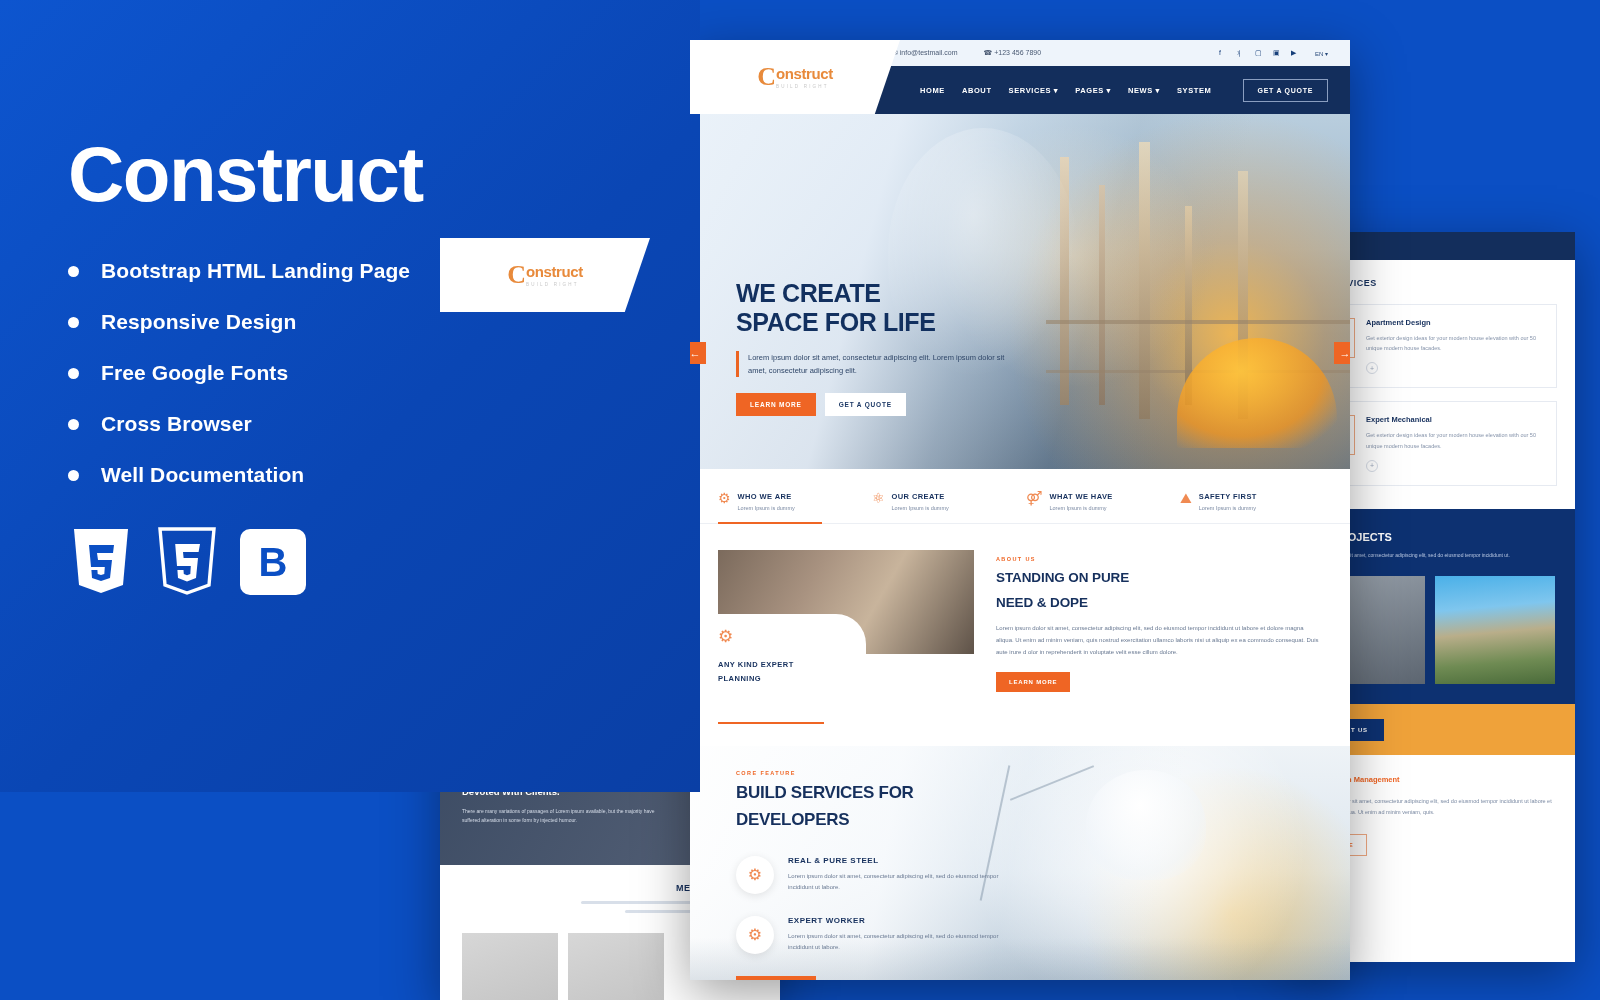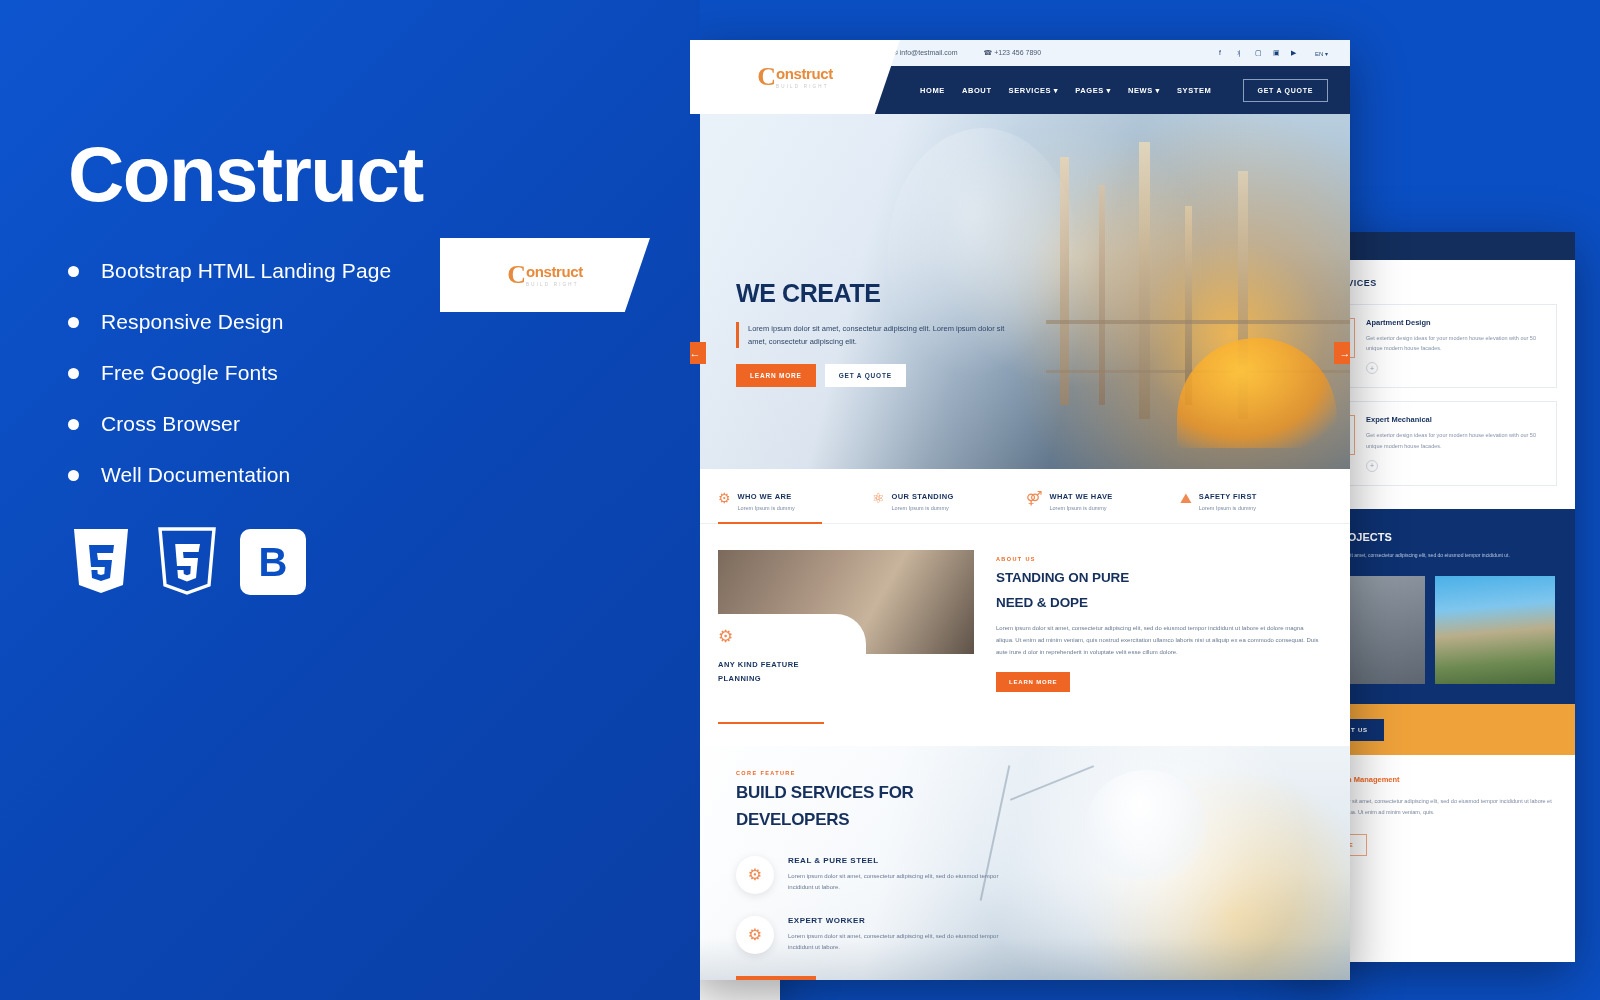--- a/index.html
+++ b/index.html
@@ -5,21 +5,21 @@
   * { box-sizing: border-box; margin: 0; padding: 0; }
   html, body { width: 1600px; height: 1000px; overflow: hidden; }
   body {
     font-family: "Liberation Sans", sans-serif;
     background: #0b4fc4;
     position: relative;
   }
 
   
   .promo-bg {
-    position: absolute; left: 0; top: 0; width: 700px; height: 1000px;
+    position: absolute; left: 0; top: 0; width: 700px; height: 792px;
     background: linear-gradient(135deg, #0d55cf 0%, #0a46b4 55%, #0a3fa5 100%);
     z-index: 3;
   }
   .promo-inner { position: absolute; left: 68px; top: 0; width: 560px; }
 
   .promo-title {
     margin-top: 135px;
     font-size: 78px; font-weight: 700; color: #ffffff;
     letter-spacing: -1.5px; line-height: 1.0;
   }
@@ -31,21 +31,21 @@
 
   .feature-list { margin-top: 46px; list-style: none; }
   .feature-item {
     display: flex; align-items: center; margin-bottom: 27px;
   }
   .feature-dot {
     width: 11px; height: 11px; border-radius: 50%;
     background: #ffffff; flex: 0 0 11px; margin-right: 22px;
   }
   .feature-text {
-    font-size: 21px; font-weight: 400; color: #ffffff; letter-spacing: 0.1px;
+    font-size: 21px; font-weight: 700; color: #ffffff; letter-spacing: 0.1px;
   }
 
   .badges { margin-top: 40px; display: flex; gap: 20px; }
   .badge-shield {
     width: 66px; height: 70px; position: relative;
   }
   .badge-b {
     width: 66px; height: 66px; border-radius: 10px; background: #ffffff;
     display: flex; align-items: center; justify-content: center;
     font-size: 40px; font-weight: 700; color: #0b4fc4;
@@ -430,53 +430,54 @@
       <div style="position:absolute;left:83%;top:16%;width:10px;height:70%;background:linear-gradient(180deg,#ead6b2,#86715a);opacity:.65"></div>
       <div style="position:absolute;left:54%;top:58%;right:0;height:4px;background:rgba(150,130,105,.6)"></div>
       <div style="position:absolute;left:54%;top:72%;right:0;height:3px;background:rgba(150,130,105,.5)"></div>
       <div style="position:absolute;right:2%;bottom:6%;width:160px;height:110px;border-radius:80px 80px 0 0;background:radial-gradient(ellipse at 40% 30%, rgba(255,196,60,.95), rgba(243,150,30,.75) 60%, rgba(210,120,20,0) 85%);"></div>
       <div style="position:absolute;left:30%;top:4%;width:190px;height:250px;border-radius:50% 50% 45% 45%;background:radial-gradient(ellipse at 45% 35%, rgba(255,255,255,.45), rgba(255,255,255,0) 70%);"></div>
     </div>
     <div class="hero-arrow left">←</div>
     <div class="hero-arrow right">→</div>
     <div class="hero-copy">
       <div class="hero-h1">WE CREATE</div>
+      <div class="hero-h1">SPACE FOR LIFE</div>
       <div class="hero-p">Lorem ipsum dolor sit amet, consectetur adipiscing elit. Lorem ipsum dolor sit amet, consectetur adipiscing elit.</div>
       <div class="hero-btns">
         <span class="btn-orange">LEARN MORE</span>
         <span class="btn-white">GET A QUOTE</span>
       </div>
     </div>
   </div>
 
   <div class="tabstrip">
     <div class="tab active">
       <span class="t-ico">⚙</span>
       <span><span class="t-title">WHO WE ARE</span><span class="t-sub" style="display:block">Lorem Ipsum is dummy</span></span>
     </div>
     <div class="tab">
       <span class="t-ico">⚛</span>
-      <span><span class="t-title">OUR STANDING</span><span class="t-sub" style="display:block">Lorem Ipsum is dummy</span></span>
+      <span><span class="t-title">OUR CREATE</span><span class="t-sub" style="display:block">Lorem Ipsum is dummy</span></span>
     </div>
     <div class="tab">
       <span class="t-ico">⚤</span>
       <span><span class="t-title">WHAT WE HAVE</span><span class="t-sub" style="display:block">Lorem Ipsum is dummy</span></span>
     </div>
     <div class="tab">
       <span class="t-ico">⛰</span>
       <span><span class="t-title">SAFETY FIRST</span><span class="t-sub" style="display:block">Lorem Ipsum is dummy</span></span>
     </div>
   </div>
 
   <div class="about">
     <div class="about-left">
       <div class="about-photo" style="background:linear-gradient(120deg,#7b6a5c 0%, #a89280 35%, #c8b49c 60%, #5e5248 100%);"></div>
       <div class="about-card">
         <div class="ac-ico">⚙</div>
-        <div class="ac-txt">ANY KIND FEATURE</div>
+        <div class="ac-txt">ANY KIND EXPERT</div>
         <div class="ac-txt" style="margin-top:2px">PLANNING</div>
       </div>
       <div class="about-rule"></div>
     </div>
     <div class="about-right">
       <div class="kicker">ABOUT US</div>
       <div class="about-h2">STANDING ON PURE</div>
       <div class="about-h2">NEED &amp; DOPE</div>
       <div class="about-p">Lorem ipsum dolor sit amet, consectetur adipiscing elit, sed do eiusmod tempor incididunt ut labore et dolore magna aliqua. Ut enim ad minim veniam, quis nostrud exercitation ullamco laboris nisi ut aliquip ex ea commodo consequat. Duis aute irure d olor in reprehenderit in voluptate velit esse cillum dolore.</div>
       <span class="about-btn">LEARN MORE</span>

